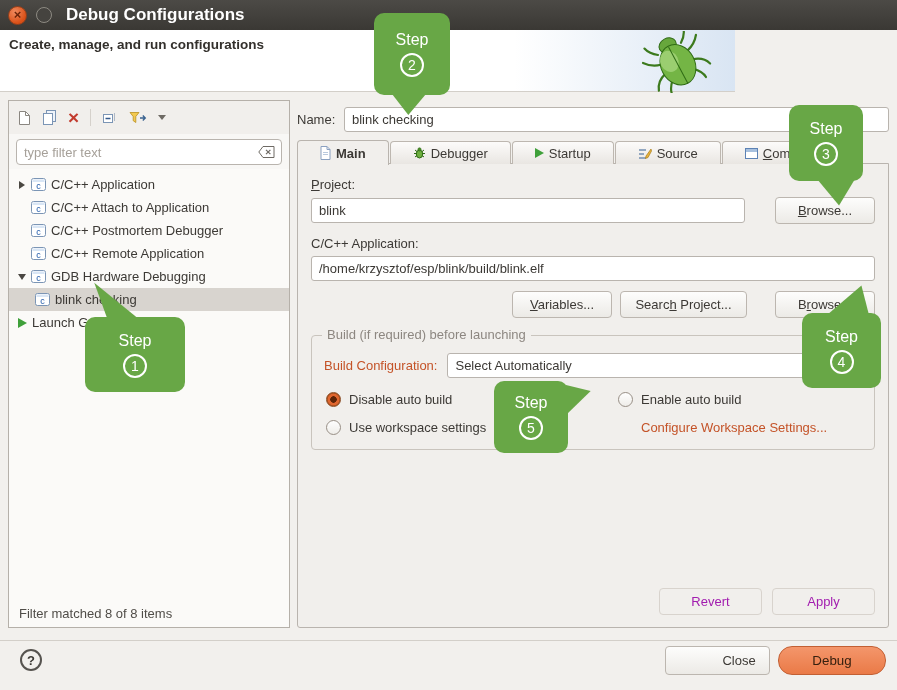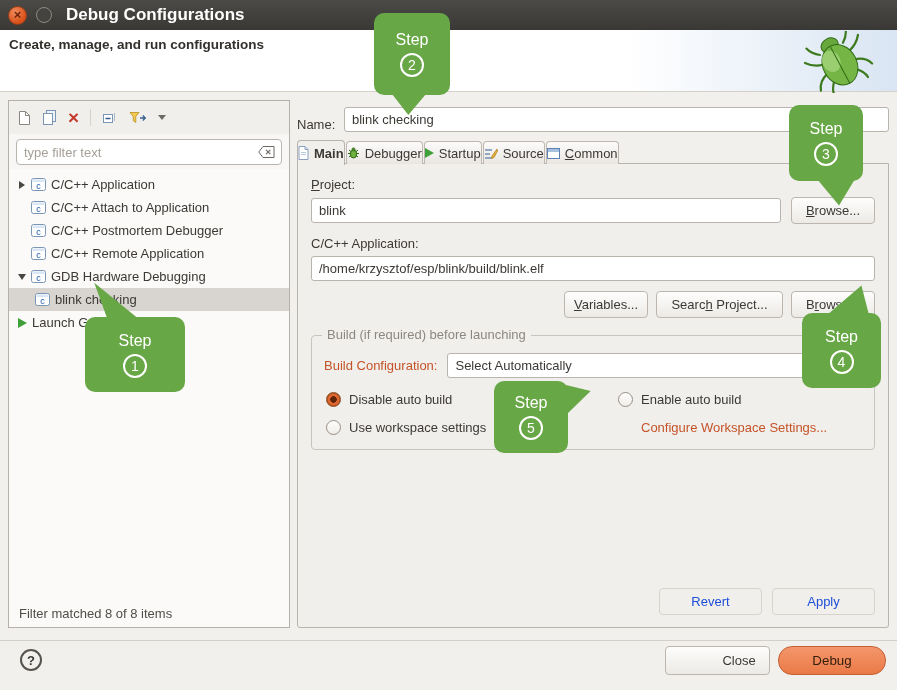--- a/index.html
+++ b/index.html
@@ -11,21 +11,21 @@
   .titlebar { position:absolute; left:0; top:0; width:897px; height:30px;
     background:linear-gradient(#4c4a46,#3a3834); display:flex; align-items:center; padding-left:8px; }
   .tb-close { width:19px; height:19px; border-radius:50%;
     background:radial-gradient(circle at 35% 30%, #f08a5e, #d94f16 70%); border:1px solid #99401a;
     color:#6b2409; font-size:13px; font-weight:bold; line-height:16px; text-align:center; }
   .tb-restore { width:16px; height:16px; border-radius:50%; margin-left:9px;
     background:#45433f; border:1px solid #8d8a82; }
   .tb-title { color:#ffffff; font-weight:bold; font-size:17px; margin-left:14px; }
 
   
-  .header { position:absolute; left:0; top:30px; width:897px; height:62px;
+  .header { position:absolute; left:0; top:30px; width:735px; height:62px;
     background:linear-gradient(90deg,#ffffff 0%, #ffffff 70%, #d9e5f3 100%);
     border-bottom:1px solid #d3cfc9; }
   .header-title { position:absolute; left:9px; top:7px; font-weight:bold; font-size:13.5px; color:#33302c; }
   .header-bug { position:absolute; right:20px; top:1px; }
 
   
   .left-panel { position:absolute; left:8px; top:100px; width:282px; height:528px;
     background:#f8f7f5; border:1px solid #b5b0a9; display:flex; flex-direction:column; }
   .lp-toolbar { height:33px; display:flex; align-items:center; padding:0 9px; gap:11px; background:#f1efec; }
   .tb-sep { width:1px; height:17px; background:#d5d1cb; }
@@ -47,42 +47,42 @@
   .tw-open { width:0; height:0; border-left:4px solid transparent; border-right:4px solid transparent;
     border-top:6px solid #4a4742; }
   .tree-icon { margin:0 5px 0 2px; display:flex; }
   .tree-label { white-space:nowrap; }
   .indent { width:18px; }
   .launch-tri { width:0; height:0; border-top:5px solid transparent; border-bottom:5px solid transparent;
     border-left:9px solid #3fa03a; }
   .lp-status { height:27px; display:flex; align-items:center; padding-left:10px; color:#504d48; background:#fbfaf8; }
 
   
-  .name-row { position:absolute; left:297px; top:106px; width:592px; height:26px; display:flex; align-items:flex-end; }
+  .name-row { position:absolute; left:297px; top:106px; width:592px; height:26px; display:flex; align-items:center; }
   .name-label { width:47px; }
   .tf { background:#fff; border:1px solid #b9b4ae; border-radius:3px; height:25px; padding:0 7px;
     font-family:"Liberation Sans",sans-serif; font-size:13px; color:#3c3935; outline:none; }
   .name-input { flex:1; }
 
   .tabs-row { position:absolute; left:297px; top:139px; width:592px; height:25px; display:flex; align-items:flex-end; gap:1px; z-index:2; }
-  .tab { display:flex; align-items:center; gap:5px; padding:0 0; height:23px;
+  .tab { display:flex; align-items:center; gap:5px; padding:0 22px; height:23px;
     background:linear-gradient(#fcfbfa,#e9e6e2); border:1px solid #bdb7b0; border-bottom:none;
     border-radius:4px 4px 0 0; }
   .tab.active { height:25px; background:#f1efec; border-color:#b9b4ae; font-weight:bold; margin-bottom:-1px; }
 
   .content { position:absolute; left:297px; top:163px; width:592px; height:465px;
     background:#f1efec; border:1px solid #b9b4ae; border-radius:0 0 3px 3px; padding:9px 13px; }
   .fld-label { margin:4px 0 5px; }
   .row { display:flex; gap:10px; align-items:center; }
   .grow { flex:1; }
   .btn { height:27px; background:linear-gradient(#fdfdfc,#eceae6); border:1px solid #bcb6af; border-radius:4px;
     color:#3c3935; font-size:13px; display:inline-flex; align-items:center; justify-content:center;
     font-family:"Liberation Sans",sans-serif; }
-  .btn.w100 { width:84px; } .btn.w125 { width:127px; } .btn.w103 { width:103px; }
-  .btn.disabled { color:#1d4ed8; background:#f1efec; border-color:#d8d3cd; }
+  .btn.w100 { width:100px;margin-left:20px; } .btn.w125 { width:127px; } .btn.w103 { width:103px; }
+  .btn.disabled { color:#a21caf; background:#f1efec; border-color:#d8d3cd; }
   .mt12 { margin-top:12px; }
   .btns-right { display:flex; justify-content:flex-end; gap:8px; margin-top:10px; }
 
   .group { margin-top:17px; border:1px solid #c9c4bd; border-radius:4px; padding:17px 12px 14px; position:relative; }
   .group-title { position:absolute; top:-9px; left:10px; background:#f1efec; padding:0 5px; color:#8d8781; }
   .combo { position:relative; display:flex; align-items:center; }
   .combo .caret-down { position:absolute; right:8px; }
   .radio-grid { margin-top:14px; display:grid; grid-template-columns:292px 1fr; row-gap:13px; padding-left:2px; }
   .radio-cell { display:flex; align-items:center; gap:8px; }
   .radio { width:15px; height:15px; border-radius:50%; border:1px solid #988f86;

